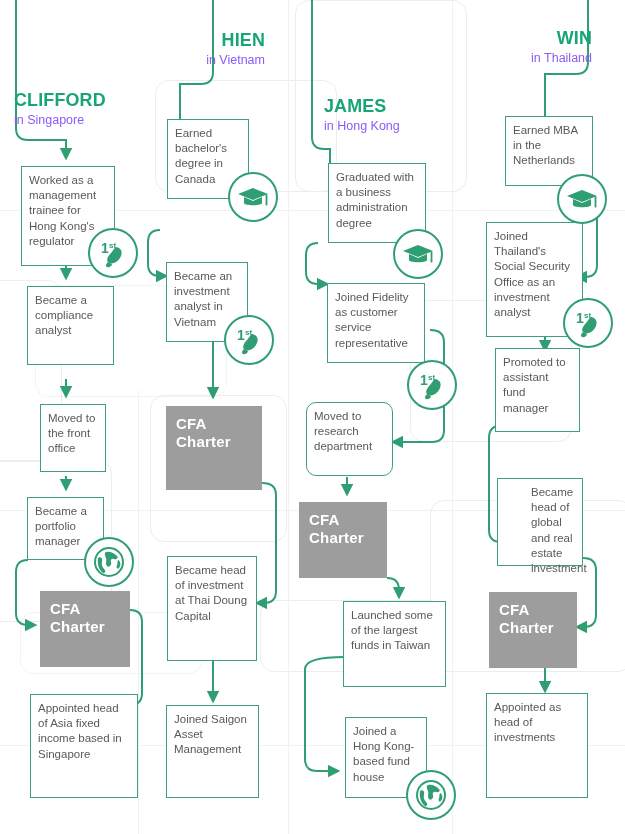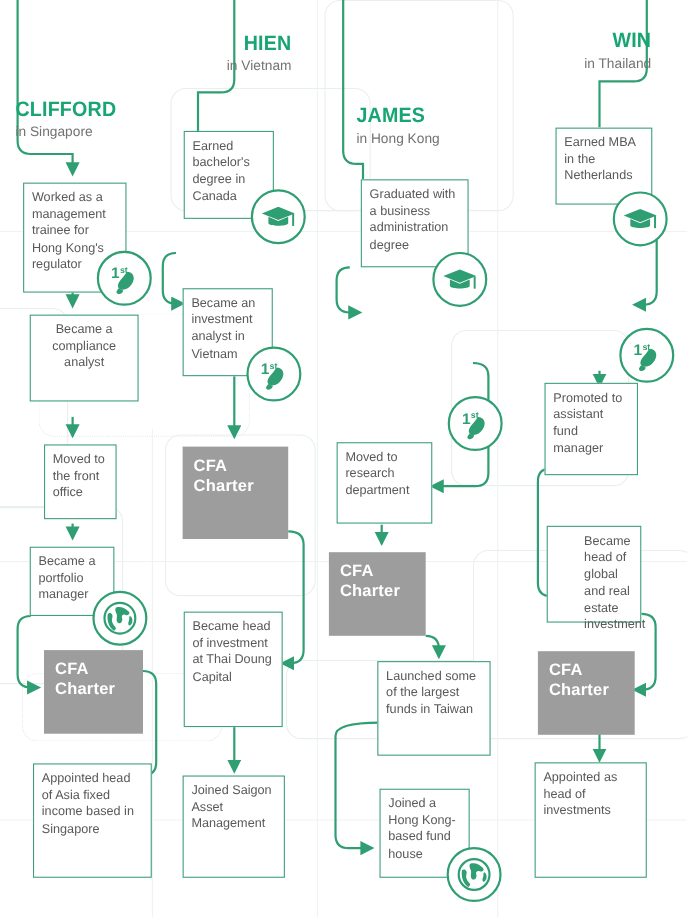--- a/index.html
+++ b/index.html
@@ -35,21 +35,21 @@
     letter-spacing:.2px;
     color:#17a673;
     line-height:1.05;
     font-stretch:condensed;
     transform:scaleX(.94);
     transform-origin:left center;
     white-space:nowrap;
   }
   .person .loc{
     font-size:12.5px;
-    color:#737373;
+    color:#8b5cf6;
     margin-top:3px;
     white-space:nowrap;
   }
   .person.right{text-align:right;}
   .person.right .nm{transform-origin:right center;}
   
   .box{
     position:absolute;
     box-sizing:border-box;
     border:1px solid #3f9e7c;
@@ -164,39 +164,41 @@
   <div class="person" style="left:324px;top:96px;">
     <div class="nm">JAMES</div>
     <div class="loc">in Hong Kong</div>
   </div>
   <div class="person right" style="left:450px;top:28px;width:142px;">
     <div class="nm">WIN</div>
     <div class="loc">in Thailand</div>
   </div>
 
   <div class="box" style="left:21px;top:166px;width:94px;height:100px;">Worked as a management trainee for Hong Kong's regulator</div>
-  <div class="box" style="left:27px;top:286px;width:99px;height:79px;text-align:center;">Became a compliance analyst</div>
+  <div class="box" style="left:27px;top:286px;width:87px;height:79px;">Became a compliance analyst</div>
   <div class="box" style="left:40px;top:404px;width:66px;height:68px;">Moved to the front office</div>
   <div class="box" style="left:27px;top:497px;width:77px;height:63px;">Became a portfolio manager</div>
   <div class="box cfa" style="left:40px;top:591px;width:90px;height:76px;">CFA Charter</div>
   <div class="box" style="left:30px;top:694px;width:108px;height:104px;">Appointed head of Asia fixed income based in Singapore</div>
 
   <div class="box" style="left:167px;top:119px;width:82px;height:80px;">Earned bachelor's degree in Canada</div>
   <div class="box" style="left:166px;top:262px;width:82px;height:80px;">Became an investment analyst in Vietnam</div>
   <div class="box cfa" style="left:166px;top:406px;width:96px;height:84px;">CFA Charter</div>
   <div class="box" style="left:167px;top:556px;width:90px;height:105px;">Became head of investment at Thai Doung Capital</div>
   <div class="box" style="left:166px;top:705px;width:93px;height:93px;">Joined Saigon Asset Management</div>
 
   <div class="box" style="left:328px;top:163px;width:98px;height:80px;">Graduated with a business administration degree</div>
-  <div class="box" style="left:306px;top:402px;width:87px;height:74px;">Moved to research department</div>
+  <div class="box" style="left:327px;top:283px;width:98px;height:80px;">Joined Fidelity as customer service representative</div>
+  <div class="box" style="left:306px;top:402px;width:87px;height:74px;border-radius:10px;">Moved to research department</div>
   <div class="box cfa" style="left:299px;top:502px;width:88px;height:76px;">CFA Charter</div>
   <div class="box" style="left:343px;top:601px;width:103px;height:86px;">Launched some of the largest funds in Taiwan</div>
   <div class="box" style="left:345px;top:717px;width:82px;height:81px;">Joined a Hong Kong-based fund house</div>
 
   <div class="box" style="left:495px;top:116px;width:88px;height:70px;margin-left:10px;">Earned MBA in the Netherlands</div>
+  <div class="box" style="left:486px;top:222px;width:97px;height:115px;">Joined Thailand's Social Security Office as an investment analyst</div>
   <div class="box" style="left:495px;top:348px;width:85px;height:84px;">Promoted to assistant fund manager</div>
   <div class="box" style="left:497px;top:478px;width:86px;height:88px;padding-left:33px;">Became head of global and real estate investment</div>
   <div class="box cfa" style="left:489px;top:592px;width:88px;height:76px;">CFA Charter</div>
   <div class="box" style="left:486px;top:693px;width:102px;height:105px;">Appointed as head of investments</div>
 
   <div class="badge" style="left:88px;top:228px;">
     <svg width="34" height="34" viewBox="0 0 34 34">
       <text x="5" y="17" font-family="Liberation Sans, sans-serif" font-size="14" font-weight="bold" fill="#2f9e72">1</text>
       <text x="13" y="12" font-family="Liberation Sans, sans-serif" font-size="8" font-weight="bold" fill="#2f9e72">st</text>
       <path d="M20,11 C26,12 27,17 24,22 C21,27 15,29 12,26 C10,24 12,20 15,17 C17,15 18,12 20,11 Z" fill="#2f9e72"></path>

